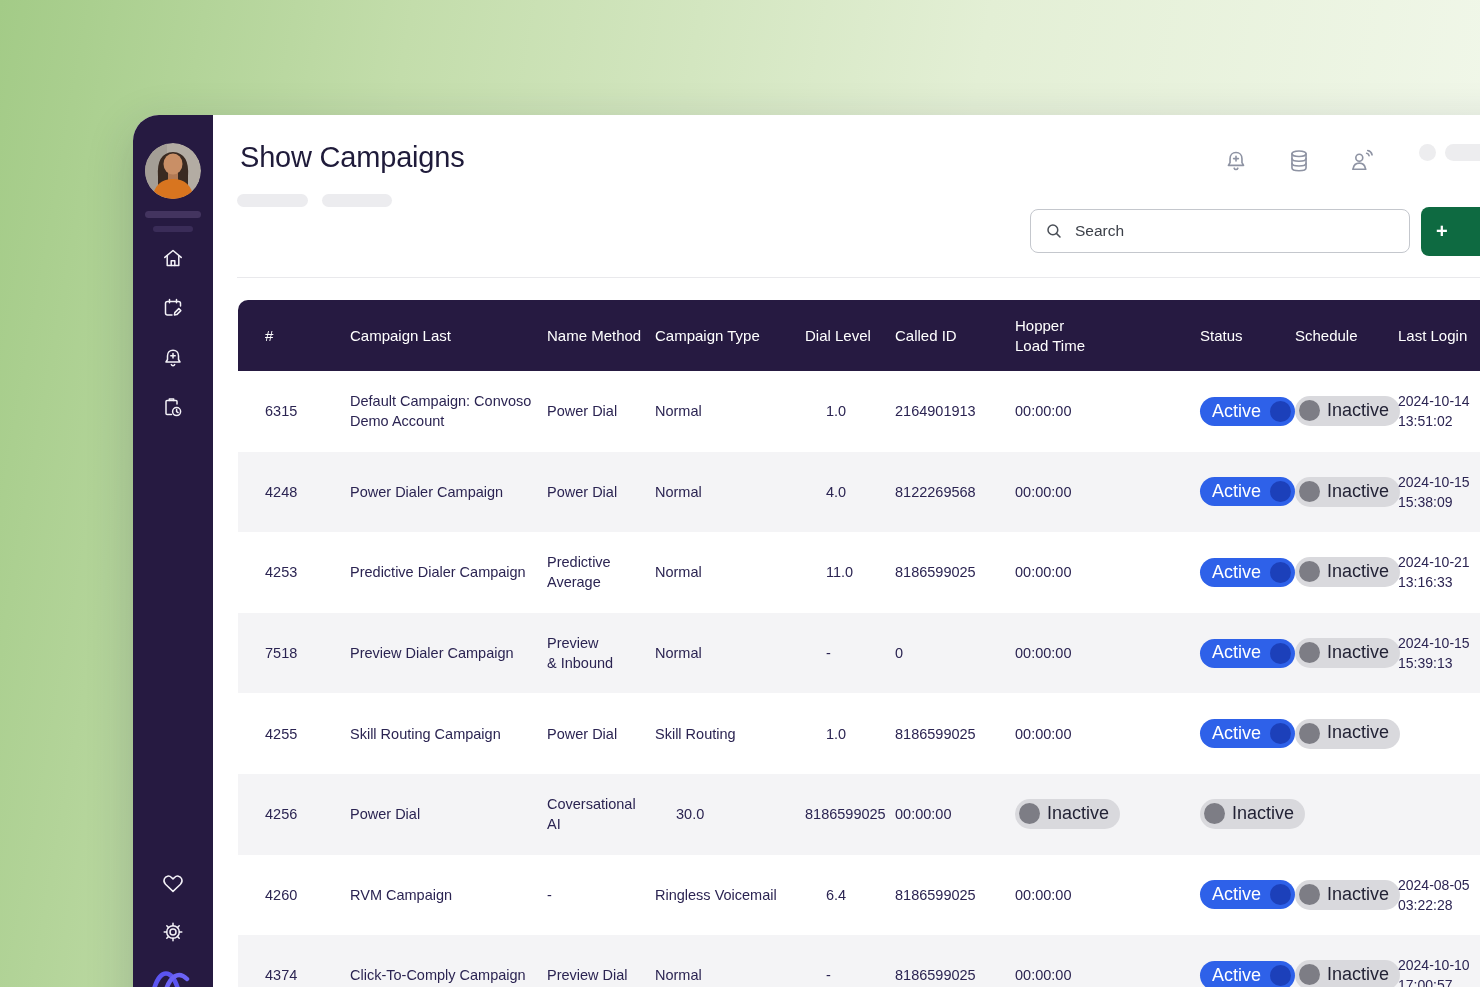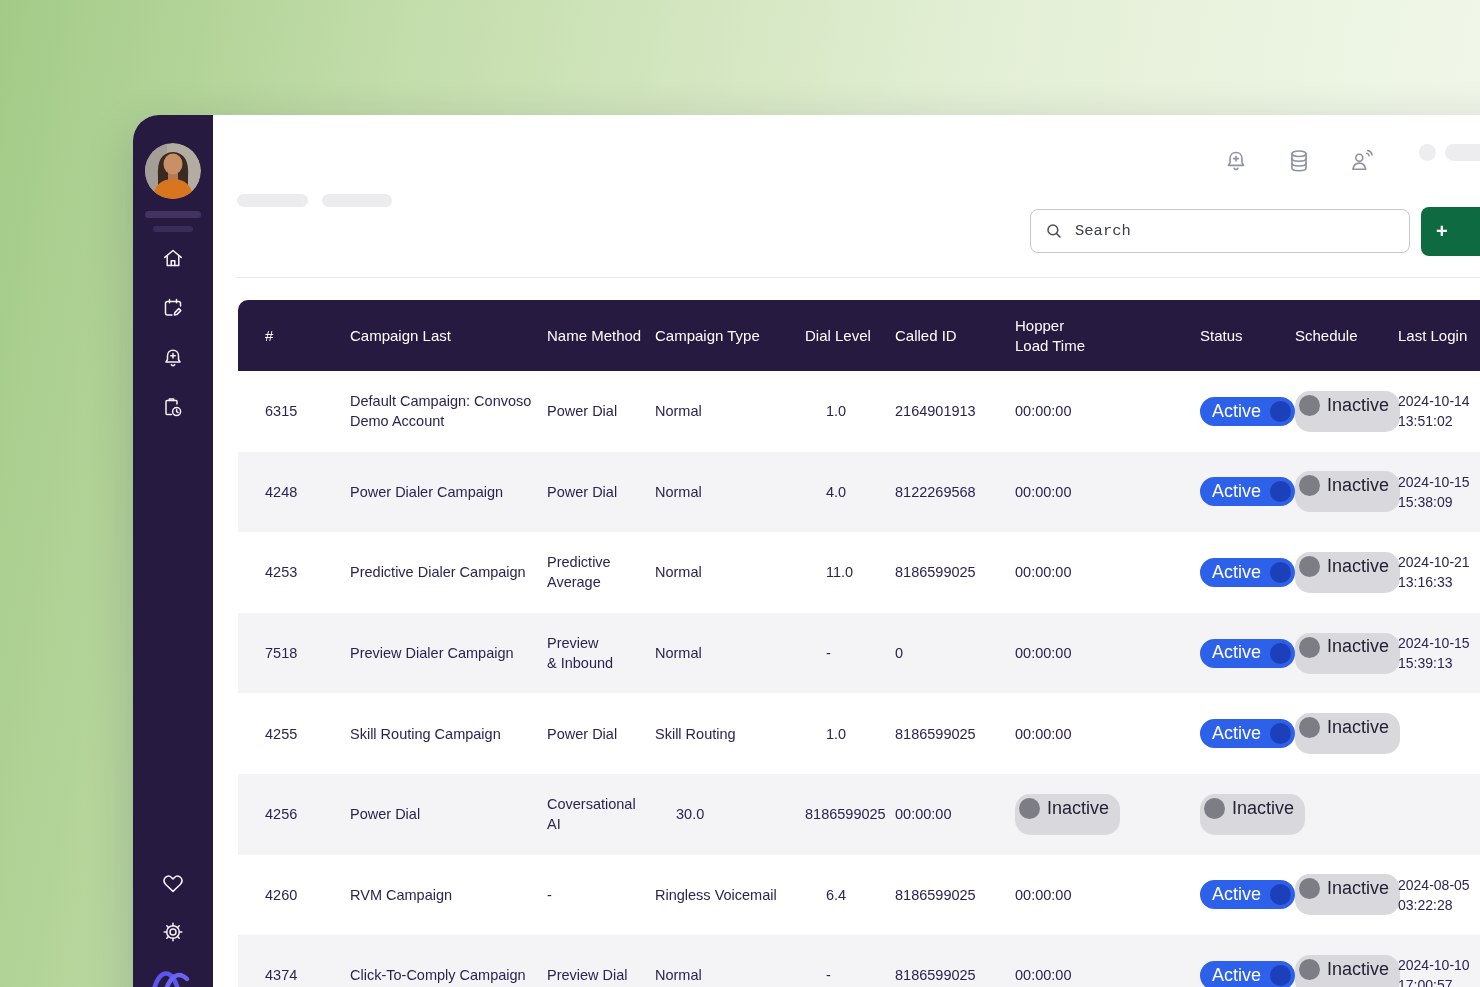--- a/index.html
+++ b/index.html
@@ -33,21 +33,21 @@
   .skel-b{position:absolute;left:189px;top:79px;width:70px;height:13px;border-radius:7px;background:#ececef;}
   .divider{position:absolute;left:104px;top:162px;width:1400px;height:1px;background:#e9e9ec;}
   .toolbar{position:absolute;left:1090px;top:33px;display:flex;gap:37px;}
   .toolbar .icon-btn svg{stroke:#8e93a3;stroke-width:1.5;}
   .skel-circle{position:absolute;left:1286px;top:29px;width:17px;height:17px;border-radius:50%;background:#ededef;}
   .skel-pill{position:absolute;left:1312px;top:29px;width:60px;height:17px;border-radius:9px;background:#ededef;}
   .search{
     position:absolute;left:897px;top:94px;width:380px;height:44px;box-sizing:border-box;
     border:1px solid #c4c7cd;border-radius:8px;background:#fff;display:flex;align-items:center;padding:0 14px;gap:10px;
   }
-  .search input{border:none;outline:none;flex:1;font-size:15.5px;font-family:Liberation Mono, monospace;color:#2a2a33;background:transparent;}
+  .search input{border:none;outline:none;flex:1;font-size:15.5px;font-family:Liberation Sans, sans-serif;color:#2a2a33;background:transparent;}
   .search input::placeholder{color:#3c4049;opacity:1;}
   .add-btn{
     position:absolute;left:1288px;top:92px;width:130px;height:49px;border:none;border-radius:8px;
     background:#0e6a41;color:#fff;font-size:20px;font-weight:bold;text-align:left;padding:0 0 0 15px;cursor:pointer;
     font-family:"Liberation Sans",sans-serif;
   }
   
   .table{position:absolute;left:105px;top:185px;width:1340px;--cols:85px 197px 108px 150px 90px 120px 185px 95px 103px 180px;}
   .thead{
     display:grid;grid-template-columns:var(--cols);padding-left:27px;align-items:center;
@@ -58,21 +58,21 @@
   .tr.alt{background:#f4f4f6;}
   .td{padding-right:14px;font-size:14.5px;color:#2b2452;line-height:1.4;}
   .td-name,.td-method{white-space:pre-line;}
   .td-dial{padding-left:21px;box-sizing:border-box;}
   .login-date,.login-time{font-size:14px;line-height:20px;color:#2b2452;}
   
   .toggle{display:inline-flex;align-items:center;height:29px;border-radius:15px;font-size:18px;cursor:pointer;user-select:none;}
   .toggle .knob{width:21px;height:21px;border-radius:50%;}
   .toggle.on{background:#2e61e9;color:#fff;padding:0 4px 0 12px;gap:9px;}
   .toggle.on .knob{background:#1c40ba;}
-  .toggle.off{background:#d9d9dd;color:#232336;padding:0 11px 12px 4px;gap:7px;}
+  .toggle.off{background:#d9d9dd;color:#232336;padding:0 11px 1px 4px;gap:7px;}
   .toggle.off .knob{order:-1;background:#7d7d85;}
 </style>
 </head>
 <body>
 
 <div class="window">
 
   <nav class="sidebar">
     <div class="avatar">
       <svg width="56" height="56" viewBox="0 0 56 56">
@@ -135,20 +135,21 @@
     </div>
 
     <div class="logo">
       <svg width="48" height="40" viewBox="0 0 48 40">
         <path d="M4 38 C10 12, 24 12, 30 38" stroke="#5b54f0" stroke-width="4.5" fill="none" stroke-linecap="round"></path>
         <path d="M16 38 C21 20, 30 16, 38 24" stroke="#6b63f5" stroke-width="4.5" fill="none" stroke-linecap="round"></path>
       </svg>
     </div>
   </nav>
 
+  <h1 class="page-title">Show Campaigns</h1>
   <div class="skel-a"></div>
   <div class="skel-b"></div>
   <div class="divider"></div>
 
   <div class="toolbar">
     <div class="icon-btn">
       <svg width="26" height="26" viewBox="0 0 24 24">
         <path d="M12 4.2c-3.3 0-5.5 2.4-5.5 5.7v3.6L5 16h14l-1.5-2.5V9.9c0-3.3-2.2-5.7-5.5-5.7z"></path>
         <path d="M10.3 18.6a1.8 1.8 0 0 0 3.4 0"></path>
         <path d="M12 7.6v4.4M9.8 9.8h4.4"></path>

